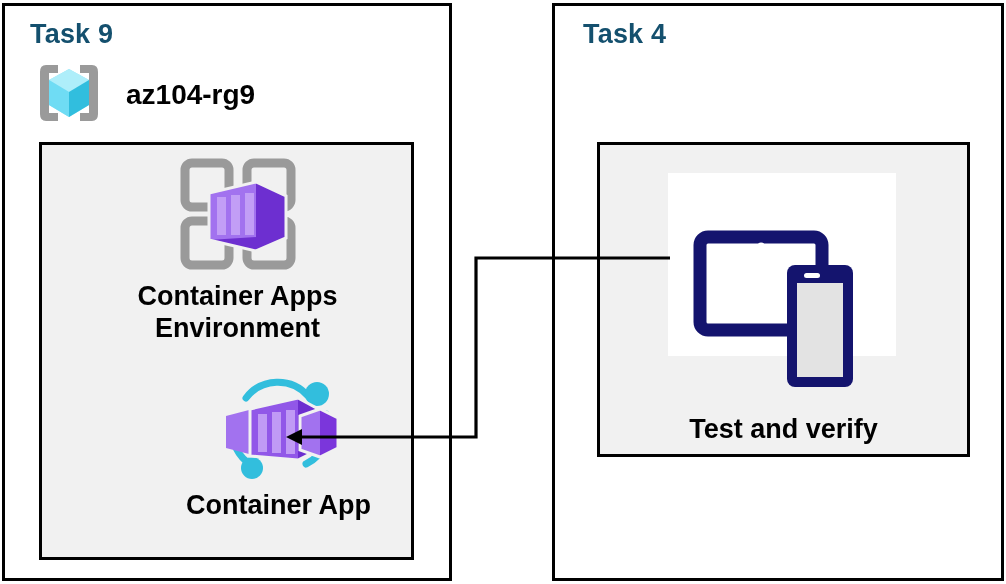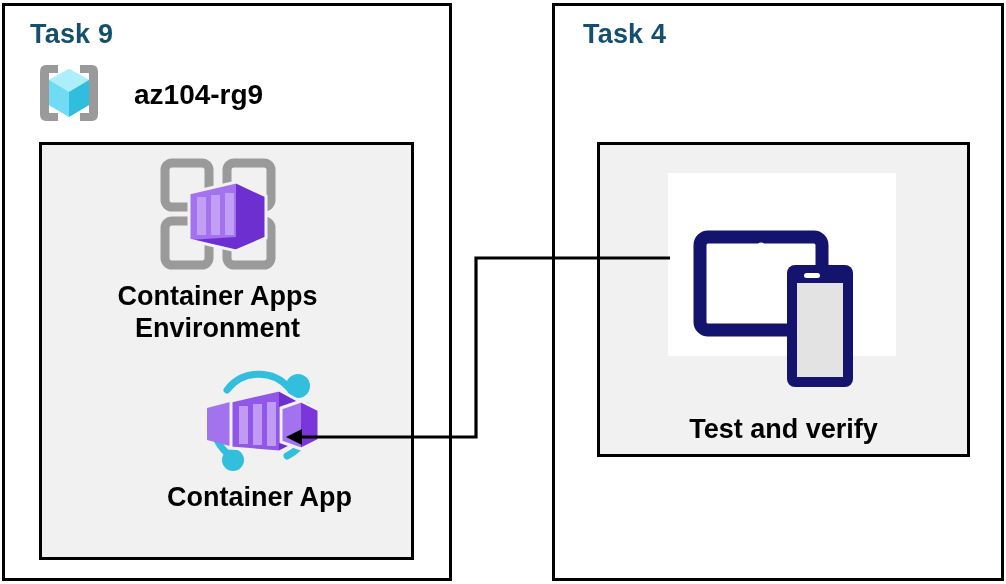--- a/index.html
+++ b/index.html
@@ -53,39 +53,39 @@
 
   
   #rg-row {
     position: absolute;
     left: 36px;
     top: 62px;
     width: 330px;
     height: 66px;
     display: flex;
     align-items: center;
-    gap: 22px;
+    gap: 14px;
   }
   #rg-label {
     font-size: 28px;
     font-weight: bold;
     color: #000000;
     white-space: nowrap;
     margin-left: 10px;
   }
 
   
   .node {
     position: absolute;
     display: flex;
     flex-direction: column;
     align-items: center;
   }
-  #node-env { left: 30px; top: 155px; width: 375px; }
-  #node-app { left: 39px; top: 368px; width: 441px; }
+  #node-env { left: 50px; top: 155px; width: 375px; }
+  #node-app { left: 39px; top: 376px; width: 441px; padding-left: 19px; }
 
   .node-label {
     font-size: 27px;
     font-weight: bold;
     color: #000000;
     text-align: center;
     line-height: 1.18;
     white-space: pre-line;
     margin-top: 6px;
   }

